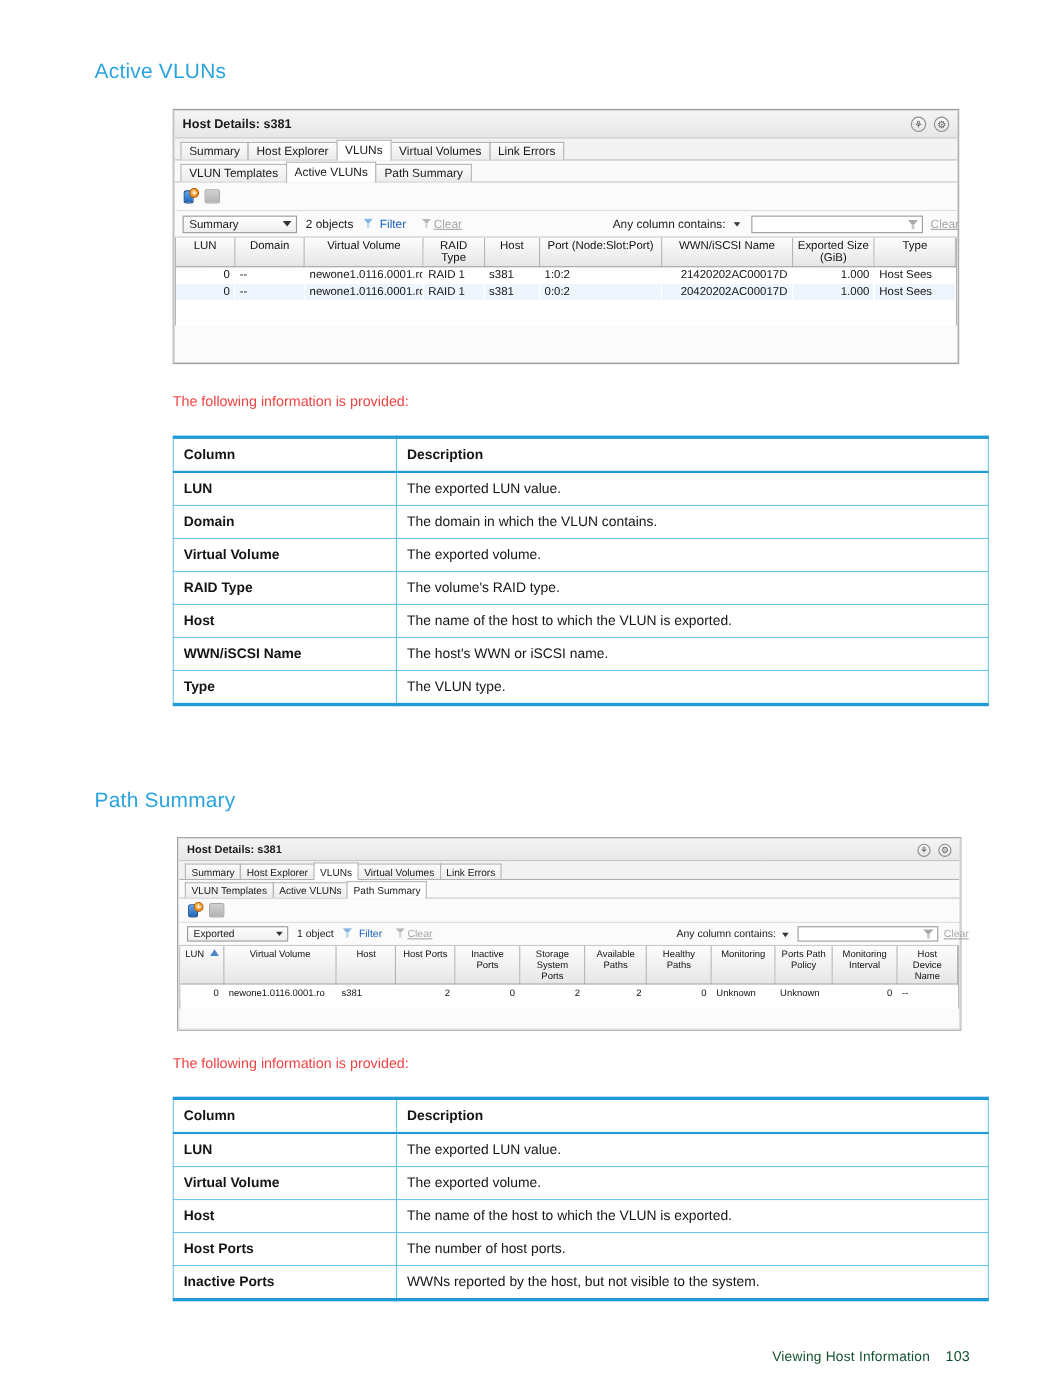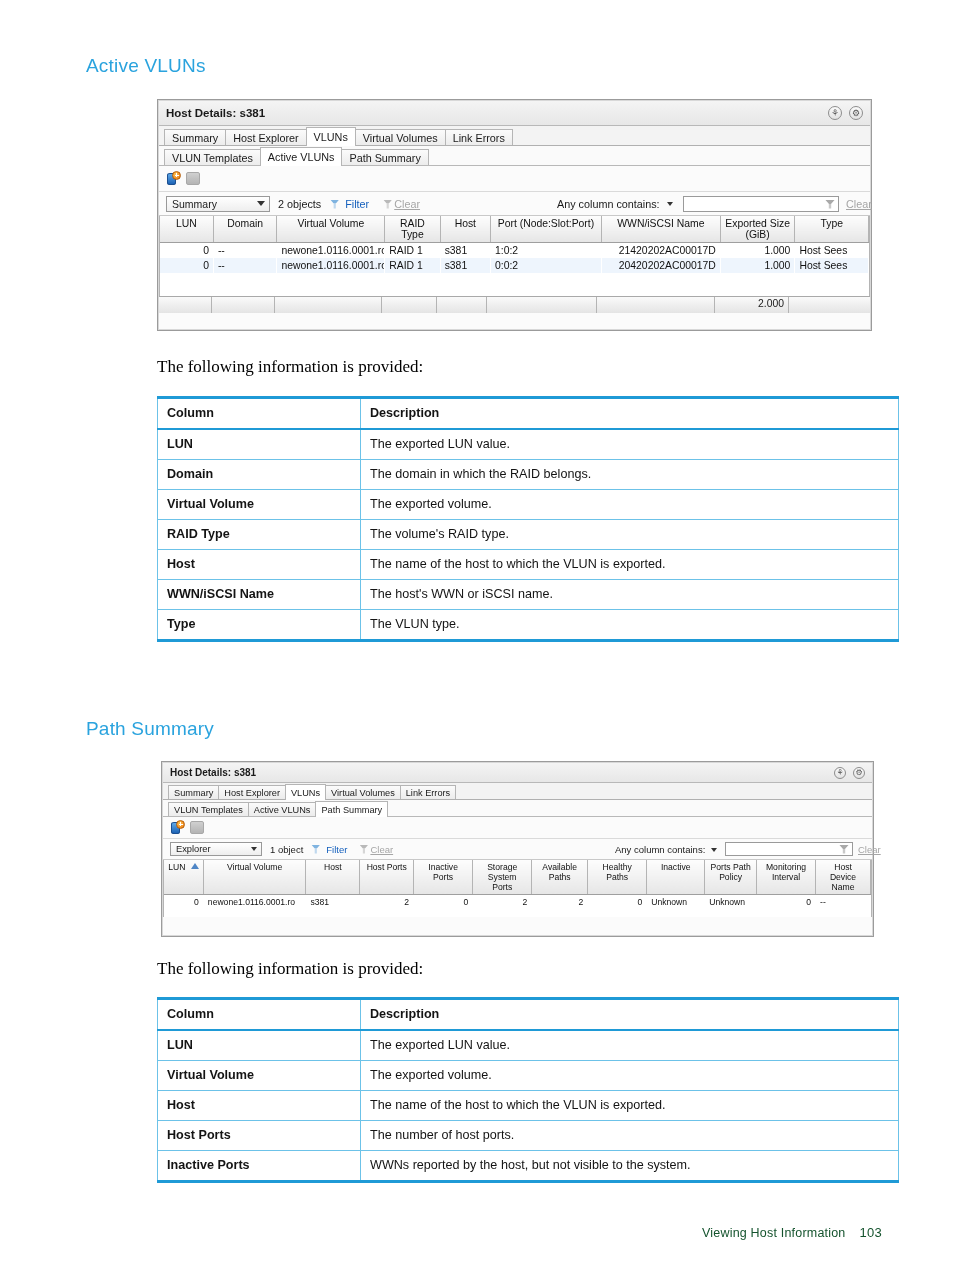--- a/index.html
+++ b/index.html
@@ -26,23 +26,23 @@
     position: absolute;
     margin: 0;
     font-family: "Liberation Sans", sans-serif;
     font-weight: 400;
     font-size: 19px;
     letter-spacing: 0.2px;
     color: #2aa3de;
   }
   .body-text {
     position: absolute;
-    font-size: 17px;
-    color: #000000;
-    font-family: Liberation Serif, serif;
+    font-size: 13px;
+    color: #ef4444;
+    font-family: Liberation Sans, sans-serif;
   }
   .footer {
     position: absolute;
     font-size: 12.5px;
     color: #14532d;
     letter-spacing: 0.2px;
   }
   .footer .pg {
     display: inline-block;
     margin-left: 14px;
@@ -441,52 +441,41 @@
               <td class="ta-l">s381</td>
               <td class="ta-l">0:0:2</td>
               <td class="ta-r">20420202AC00017D</td>
               <td class="ta-r">1.000</td>
               <td class="ta-l">Host Sees</td>
             </tr>
           </tbody>
         </table>
       </div>
 
-      <div class="footer-row" style="height:17px;font-size:10.4px;">
-        <div class="fcell" style="width:53px"></div>
-        <div class="fcell" style="width:63px"></div>
-        <div class="fcell" style="width:107px"></div>
-        <div class="fcell" style="width:55px"></div>
-        <div class="fcell" style="width:50px"></div>
-        <div class="fcell" style="width:110px"></div>
-        <div class="fcell" style="width:118px"></div>
-        <div class="fcell" style="width:74px">2.000</div>
-        <div class="fcell" style="width:73px;border-right:none;"></div>
-      </div>
 
     </div>
   </div>
 
   <div class="body-text" style="left:157px; top:357px;">The following information is provided:</div>
 
   <table class="desc-table" style="left:157px; top:396px;">
     <thead>
       <tr>
         <th class="col-name">Column</th>
         <th>Description</th>
       </tr>
     </thead>
     <tbody>
       <tr>
         <td class="col-name">LUN</td>
         <td>The exported LUN value.</td>
       </tr>
       <tr>
         <td class="col-name">Domain</td>
-        <td>The domain in which the RAID belongs.</td>
+        <td>The domain in which the VLUN contains.</td>
       </tr>
       <tr>
         <td class="col-name">Virtual Volume</td>
         <td>The exported volume.</td>
       </tr>
       <tr>
         <td class="col-name">RAID Type</td>
         <td>The volume's RAID type.</td>
       </tr>
       <tr>
@@ -550,21 +539,21 @@
       <div class="icon-toolbar" style="height:22px;">
         <span class="ico-disk">
           <span class="body"></span>
             <span class="plus"></span>
         </span>
         <span class="ico-grey"></span>
       </div>
 
       <div class="filterbar" style="height:21px; font-size:9.5px;">
         <div class="combo" style="width:92px;height:14px;font-size:9.3px;">
-          <span>Explorer</span>
+          <span>Exported</span>
           <span class="caret-down small"></span>
         </div>
         <span class="objcount">1 object</span>
         <span style="margin-left:8px;white-space:nowrap;">
           <span class="funnel"></span><span class="link-filter">Filter</span>
         </span>
         <span style="margin-left:12px;white-space:nowrap;">
           <span class="funnel grey"></span><span class="muted">Clear</span>
         </span>
 
@@ -598,21 +587,21 @@
               <th class="th-l" style="white-space:nowrap;">
                 <span>LUN</span><span class="sort-tri"></span>
               </th>
               <th>Virtual Volume</th>
               <th>Host</th>
               <th>Host Ports</th>
               <th>Inactive Ports</th>
               <th class="th-l">Storage System Ports</th>
               <th class="th-l">Available Paths</th>
               <th class="th-l">Healthy Paths</th>
-              <th>Inactive</th>
+              <th>Monitoring</th>
               <th class="th-l">Ports Path Policy</th>
               <th class="th-l">Monitoring Interval</th>
               <th class="th-l">Host Device Name</th>
             </tr>
           </thead>
           <tbody>
             <tr style="height:14px;">
               <td class="ta-r cell-link">0</td>
               <td class="ta-l cell-link">newone1.0116.0001.ro</td>
               <td class="ta-l">s381</td>

